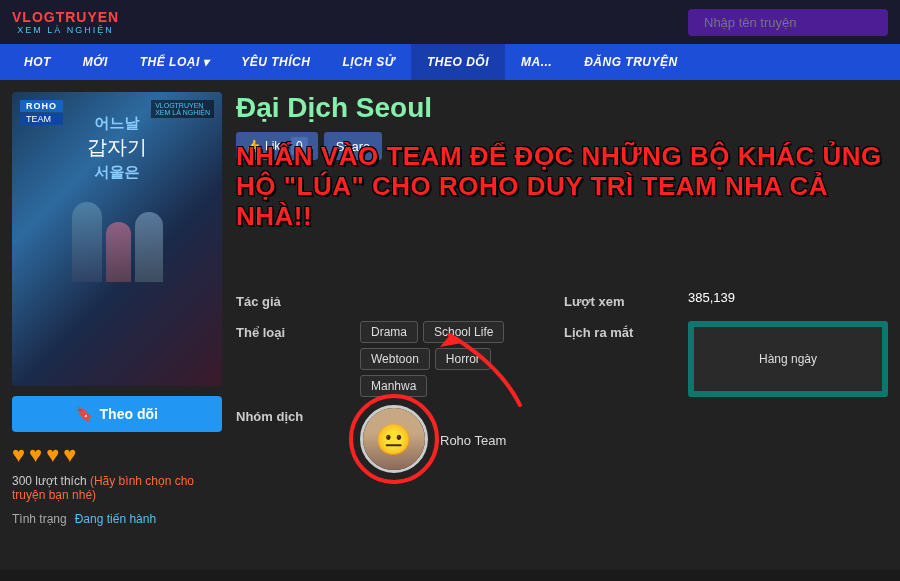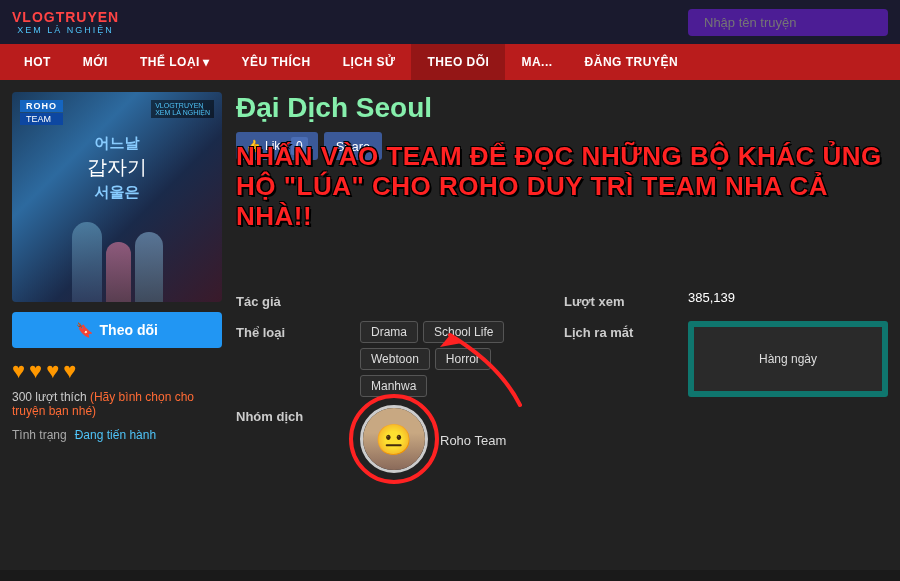--- a/index.html
+++ b/index.html
@@ -41,25 +41,26 @@
       border: none;
       padding: 6px 16px;
       border-radius: 4px;
       font-size: 13px;
       color: #999;
       width: 200px;
     }
 
     
     .nav-bar {
-      background: #b91c1c;
+      background: #1d4ed8;
       display: flex;
       align-items: center;
       height: 36px;
       padding: 0 8px;
+      font-style: italic;
     }
     .nav-item {
       color: white;
       font-size: 12px;
       font-weight: bold;
       padding: 0 16px;
       height: 100%;
       display: flex;
       align-items: center;
       cursor: pointer;
@@ -82,27 +83,27 @@
       min-height: 490px;
     }
 
     
     .left-col {
       width: 210px;
       flex-shrink: 0;
     }
     .manga-cover {
       width: 210px;
-      height: 210px;
+      height: 294px;
       background: linear-gradient(135deg, #1a3a5c 0%, #2d6a9f 30%, #1a2a4a 60%, #3a1a2a 100%);
       border-radius: 4px;
       position: relative;
       overflow: hidden;
       display: flex;
-      align-items: flex-end;
+      align-items: flex-start;
       justify-content: center;
     }
     .cover-top-label {
       position: absolute;
       top: 8px;
       left: 8px;
       display: flex;
       flex-direction: column;
       gap: 1px;
     }

